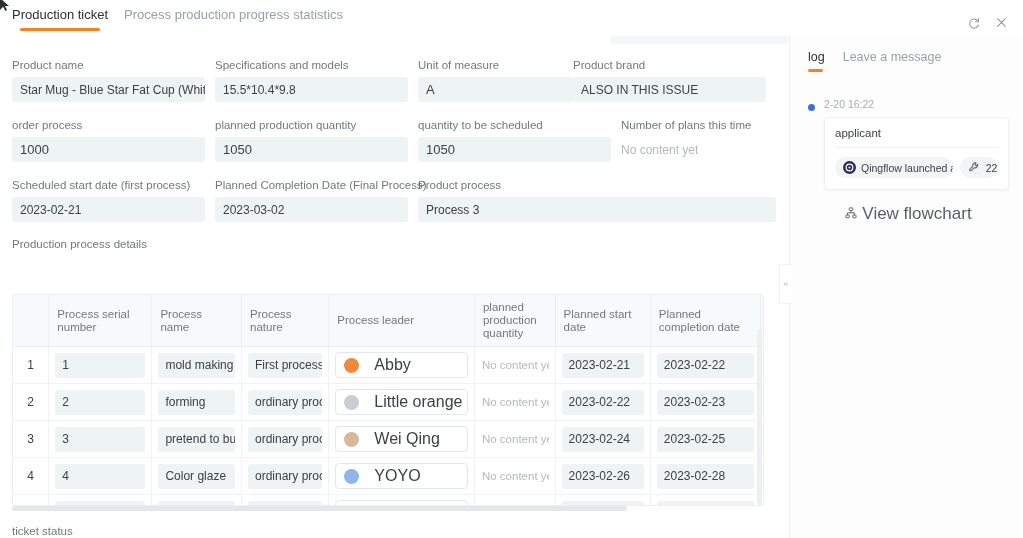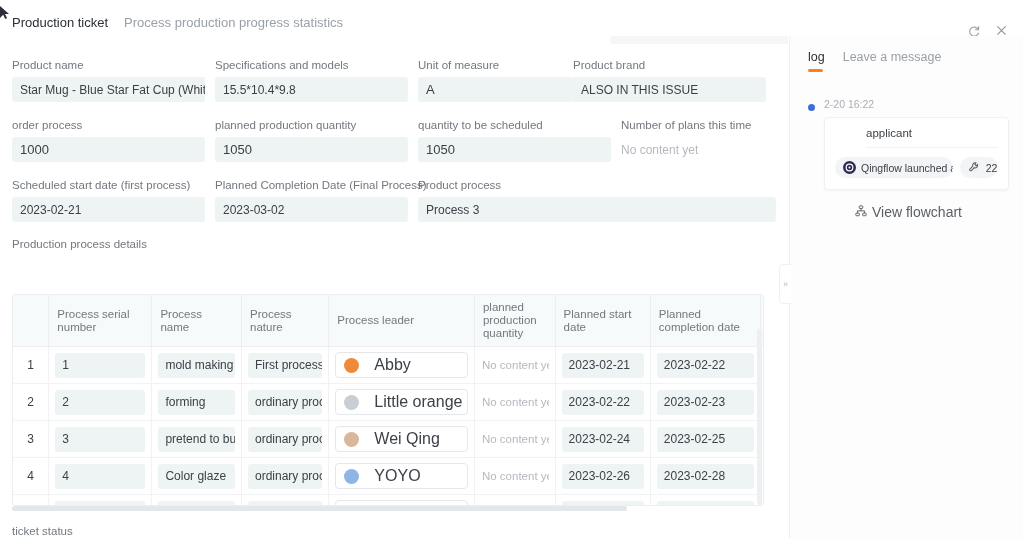--- a/index.html
+++ b/index.html
@@ -8,21 +8,21 @@
     font-family: "Liberation Sans", sans-serif;
     background: #ffffff;
     overflow: hidden;
     color: #33373d;
   }
 
   .app { position: relative; width: 1023px; height: 538px; background:#fff; }
 
   
   .topbar {
-    position: absolute; left:0; top:8px; width:1023px; height:36px;
+    position: absolute; left:0; top:0; width:1023px; height:36px;
     background:#fff;
     text-align:center;
   }
   .tabs { position:absolute; left:12px; top:7px; display:flex; align-items:flex-end; gap:16px; }
   .tab { font-size:13px; color:#9aa0a8; padding-bottom:9px; position:relative; cursor:pointer; white-space:nowrap;}
   .tab.active { color:#2b2f36; }
   .tab.active:after {
     content:""; position:absolute; left:8px; right:8px; bottom:0; height:3px;
     background:#f58220; border-radius:2px;
   }
@@ -121,30 +121,30 @@
     background:#f58220; border-radius:2px;
   }
   .log-entry { position:relative; margin:26px 14px 0 18px; }
   .dot { position:absolute; left:0; top:6px; width:7px; height:7px; border-radius:50%; background:#3f6fd6; }
   .log-time { font-size:10.5px; color:#a9aeb5; margin-left:16px; }
   .log-card {
     margin-top:7px; margin-left:16px; background:#fff; border:1px solid #eef1f3;
     border-radius:4px; box-shadow:0 1px 2px rgba(40,50,60,.05);
     padding:9px 10px 11px 10px;
   }
-  .log-card-title { font-size:11.5px; color:#3c4148; padding-bottom:8px; border-bottom:1px solid #f0f2f4;margin-left:31px; }
+  .log-card-title { font-size:11.5px; color:#3c4148; padding-bottom:8px; border-bottom:1px solid #f0f2f4; }
   .chips { display:flex; gap:7px; margin-top:9px; align-items:center; }
   .chip {
     background:#f2f4f6; border-radius:11px; height:21px; display:flex; align-items:center;
     gap:5px; padding:0 8px; font-size:10.5px; color:#3c4148; white-space:nowrap; overflow:hidden;
   }
   .chip.count { padding:0 8px; }
   .chip-ico { width:13px; height:13px; border-radius:50%; flex:none; }
   .flowlink {
-    margin-top:14px; text-align:center; font-size:14px; color:#5a5f66;
+    margin-top:14px; text-align:center; font-size:17px; color:#5a5f66;
     display:flex; align-items:center; justify-content:center; gap:5px; cursor:pointer;
   }
   .collapse-handle {
     position:absolute; left:-11px; top:228px; width:12px; height:40px;
     background:#fff; border:1px solid #eef1f3; border-right:none;
     border-radius:4px 0 0 4px; display:flex; align-items:center; justify-content:center;
     font-size:9px; color:#b4b9c0; cursor:pointer;
   }
 </style>
 </head>

